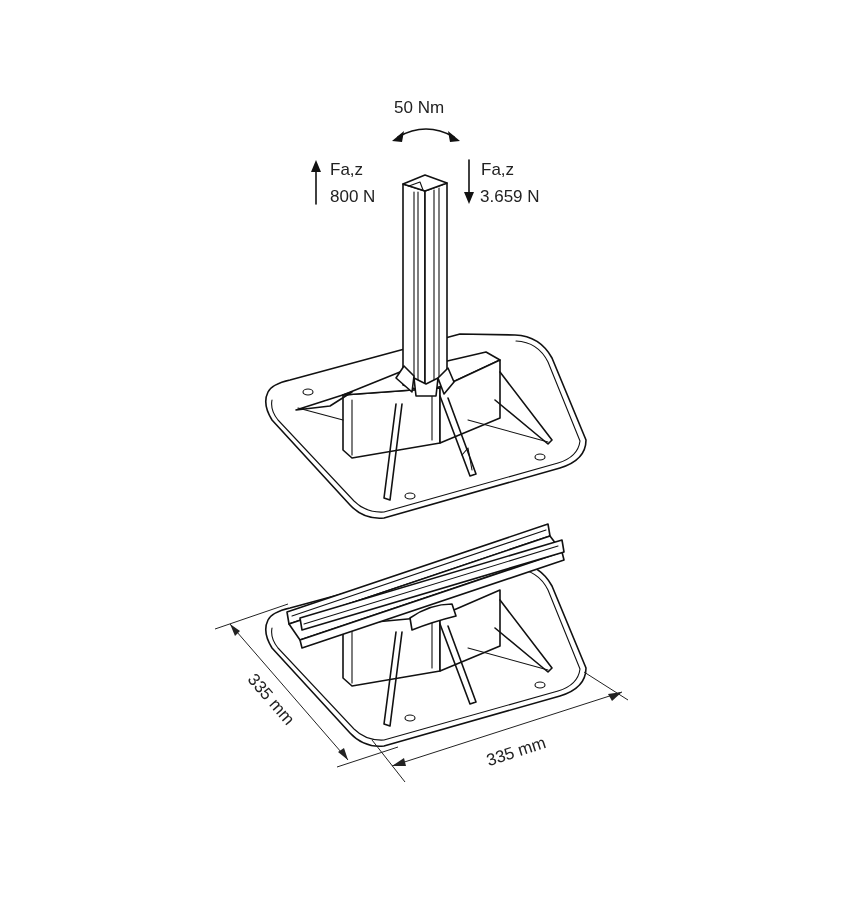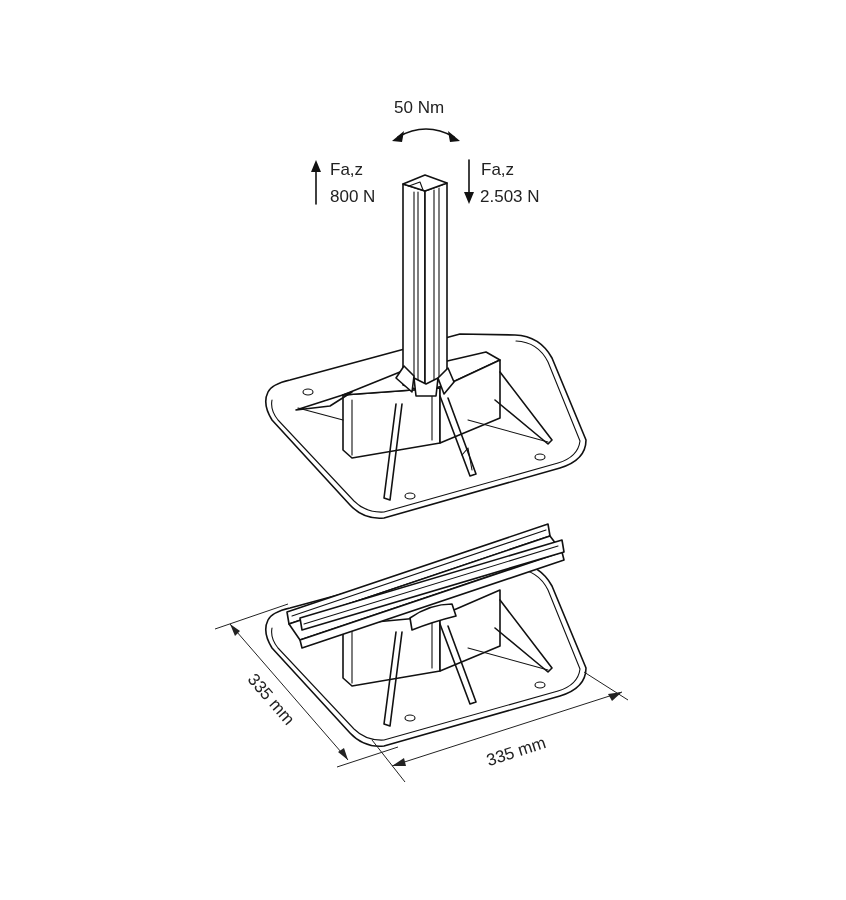--- a/index.html
+++ b/index.html
@@ -122,17 +122,17 @@
       <polygon points="622,692 608,694 612,701" fill="#222"></polygon>
     </g>
   </svg>
 
   <span class="lbl" style="left:394px; top:98px;">50 Nm</span>
 
   <span class="lbl" style="left:330px; top:160px;">Fa,z</span>
   <span class="lbl" style="left:330px; top:187px;">800 N</span>
 
   <span class="lbl" style="left:481px; top:160px;">Fa,z</span>
-  <span class="lbl" style="left:480px; top:187px;">2.503 N</span>
+  <span class="lbl" style="left:480px; top:187px;">3.659 N</span>
 
   <span class="lbl rot-left" style="left:258px; top:670px; transform:rotate(49deg);">335 mm</span>
   <span class="lbl rot-left" style="left:484px; top:752px; transform:rotate(-18deg);">335 mm</span>
 </div>
 
 </body></html>

